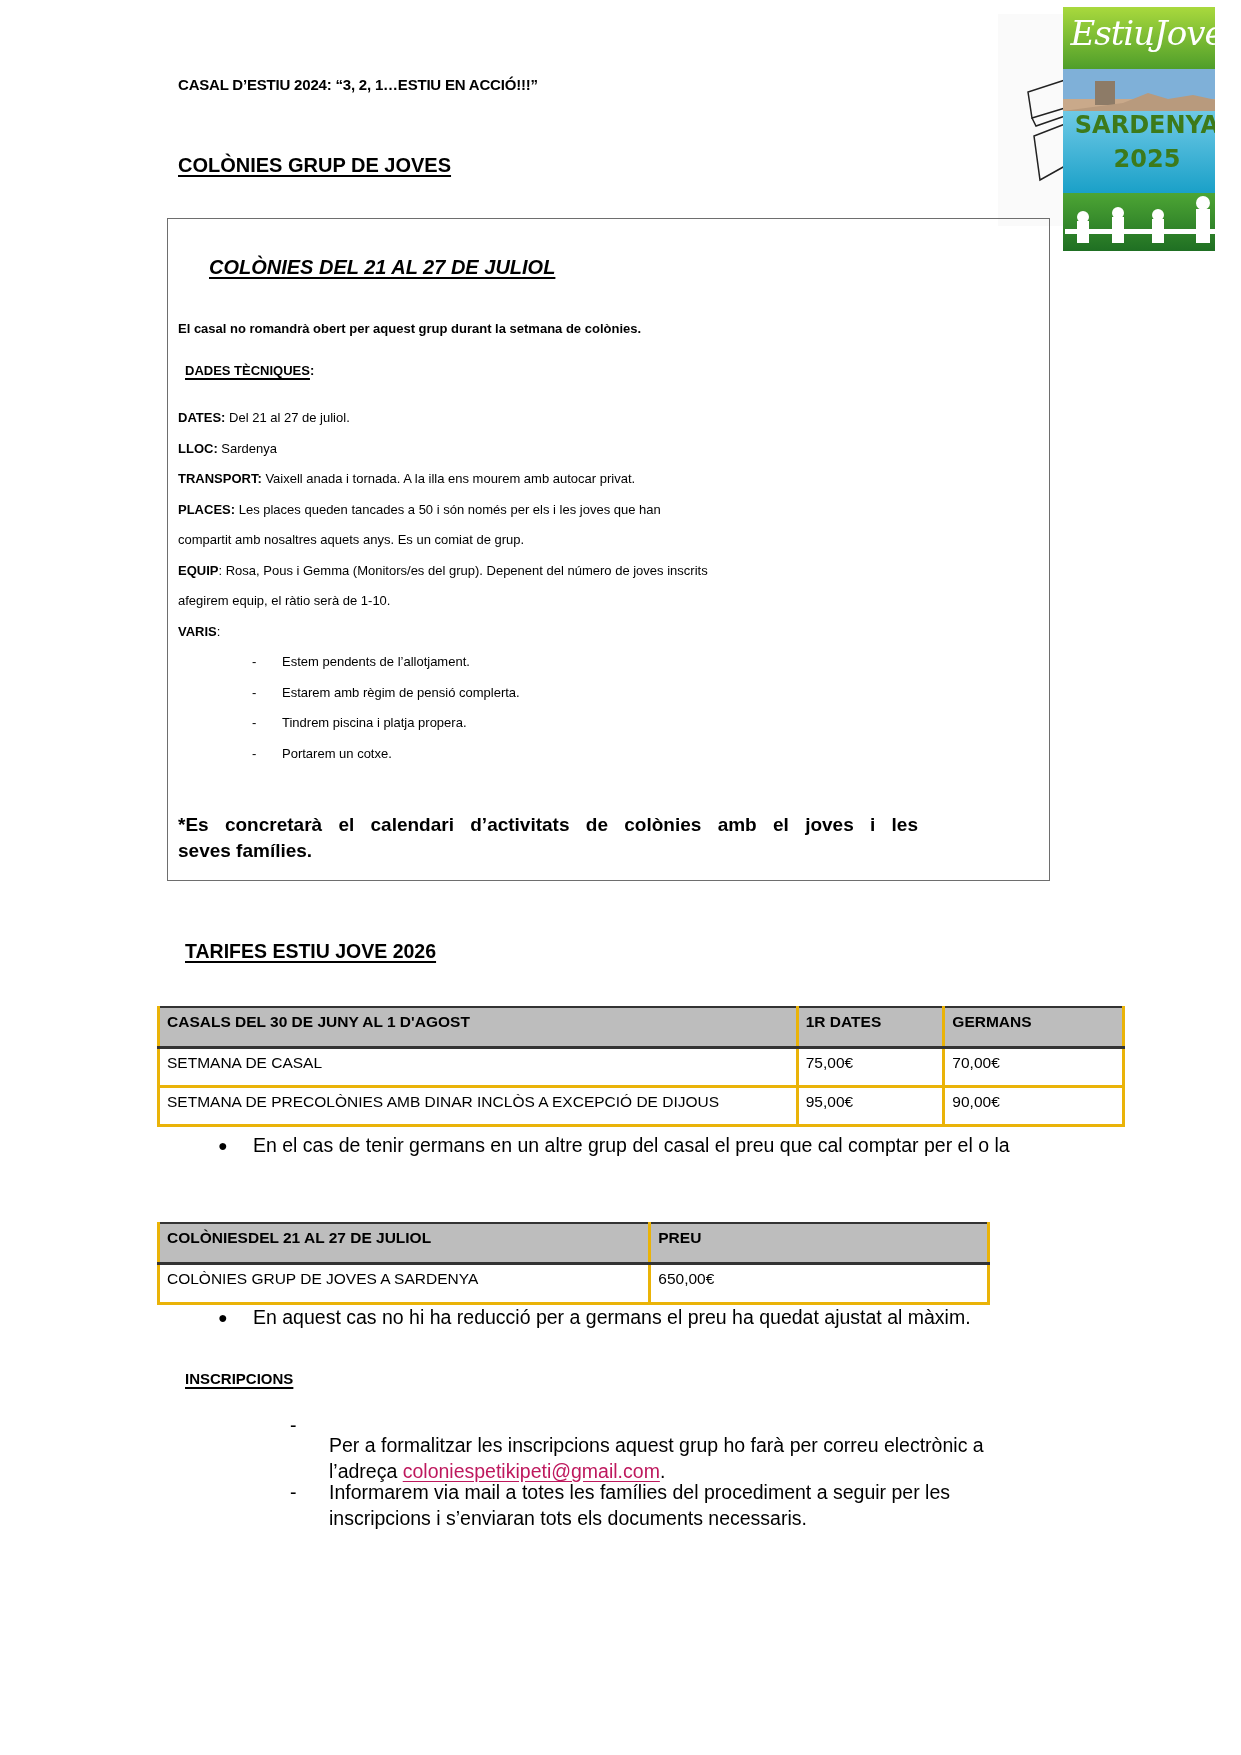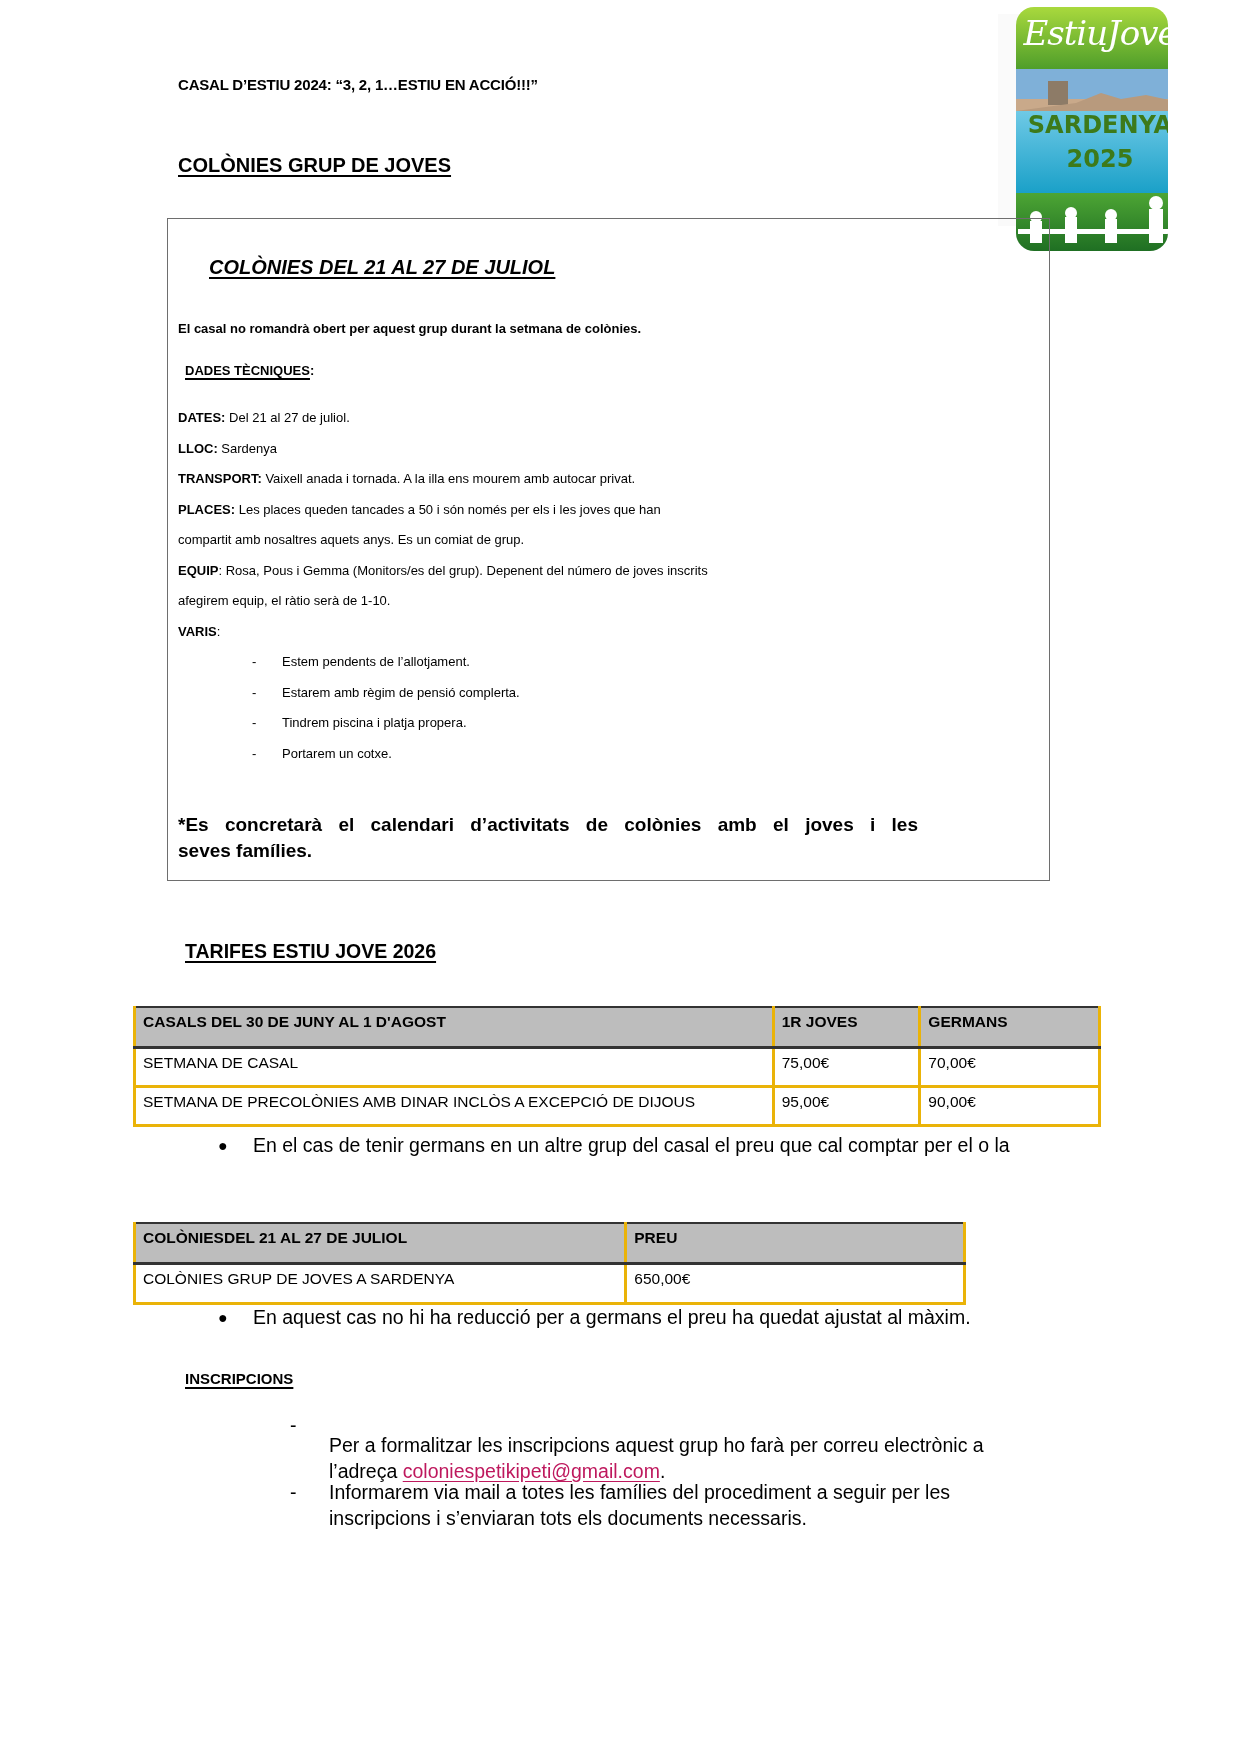--- a/index.html
+++ b/index.html
@@ -1,29 +1,29 @@
 <!DOCTYPE html>
 <html><head>
 <meta charset="utf-8">
 <style>
   html, body { margin: 0; padding: 0; background: #ffffff; }
   body { width: 1241px; height: 1755px; position: relative; overflow: hidden; font-family: "Liberation Sans", sans-serif; color: #000; }
   .abs { position: absolute; }
   .hdr { left: 178px; top: 76px; font-family: "Liberation Sans", sans-serif; font-weight: bold; font-size: 15px; letter-spacing: -0.2px; }
   .title { left: 178px; top: 154px; font-weight: bold; font-size: 20px; text-decoration: underline; text-decoration-thickness: 2px; text-underline-offset: 3px; }
-  .logo { left: 1016px; top: 7px; width: 152px; height: 244px; overflow: hidden; border-radius: 18px; }
+  .logo { left: 1063px; top: 7px; width: 152px; height: 244px; overflow: hidden; }
   .deco { left: 1000px; top: 70px; width: 70px; height: 120px; }
   .shade { left: 998px; top: 14px; width: 66px; height: 212px; background: #fafafa; }
   .box { left: 167px; top: 218px; width: 883px; height: 663px; border: 1px solid #6e6e6e; box-sizing: border-box; }
   .box-title { left: 209px; top: 256px; font-weight: bold; font-style: italic; font-size: 20px; text-decoration: underline; text-decoration-thickness: 2px; text-underline-offset: 3px; }
   .p { font-size: 13px; line-height: 30.5px; }
   .b { font-weight: bold; }
   .u { text-decoration: underline; text-decoration-thickness: 2px; text-underline-offset: 3px; margin-left: 7px; }
   .dash { display: inline-block; width: 30px; }
-  .tbl { border-collapse: collapse; font-size: 15.5px; }
+  .tbl { border-collapse: collapse; font-size: 15.5px; margin-left: 24px; }
   .tbl td { border: 3px solid #eab308; vertical-align: top; padding: 5px 7px 0 7px; box-sizing: border-box; }
   .tbl tr.head td { background: #bdbdbd; font-weight: bold; border-bottom: 3px solid #333; border-top: 2px solid #333; }
   .bullet-row { font-size: 19.5px; line-height: 30.5px; }
   .bullet { position: absolute; font-size: 16px; }
   a.mail { color: #be185d; text-decoration: underline; text-underline-offset: 3px; }
 </style>
 </head>
 <body>
 
 <div class="abs hdr">CASAL D’ESTIU 2024: “3, 2, 1…ESTIU EN ACCIÓ!!!”</div>
@@ -102,21 +102,21 @@
   <div style="text-align:justify; text-align-last:justify;">*Es concretarà el calendari d’activitats de colònies amb el joves i les</div>
   <div>seves famílies.</div>
 </div>
 
 <div class="abs b u" style="left:178px; top:940px; font-size:19.5px;">TARIFES ESTIU JOVE 2026</div>
 
 <table class="abs tbl" style="left:133px; top:1006px; width:968px;">
   <tbody>
       <tr class="head" style="height:40px;">
     <td style="width:641px;">CASALS DEL 30 DE JUNY AL 1 D'AGOST</td>
-    <td style="width:147px;">1R JOVES</td>
+    <td style="width:147px;">1R DATES</td>
     <td style="width:180px;">GERMANS</td>
   </tr>
   <tr style="height:39px;">
     <td>SETMANA DE CASAL</td>
     <td>75,00€</td>
     <td>70,00€</td>
   </tr>
   <tr style="height:39px;">
     <td>SETMANA DE PRECOLÒNIES AMB DINAR INCLÒS A EXCEPCIÓ DE DIJOUS</td>
     <td>95,00€</td>

